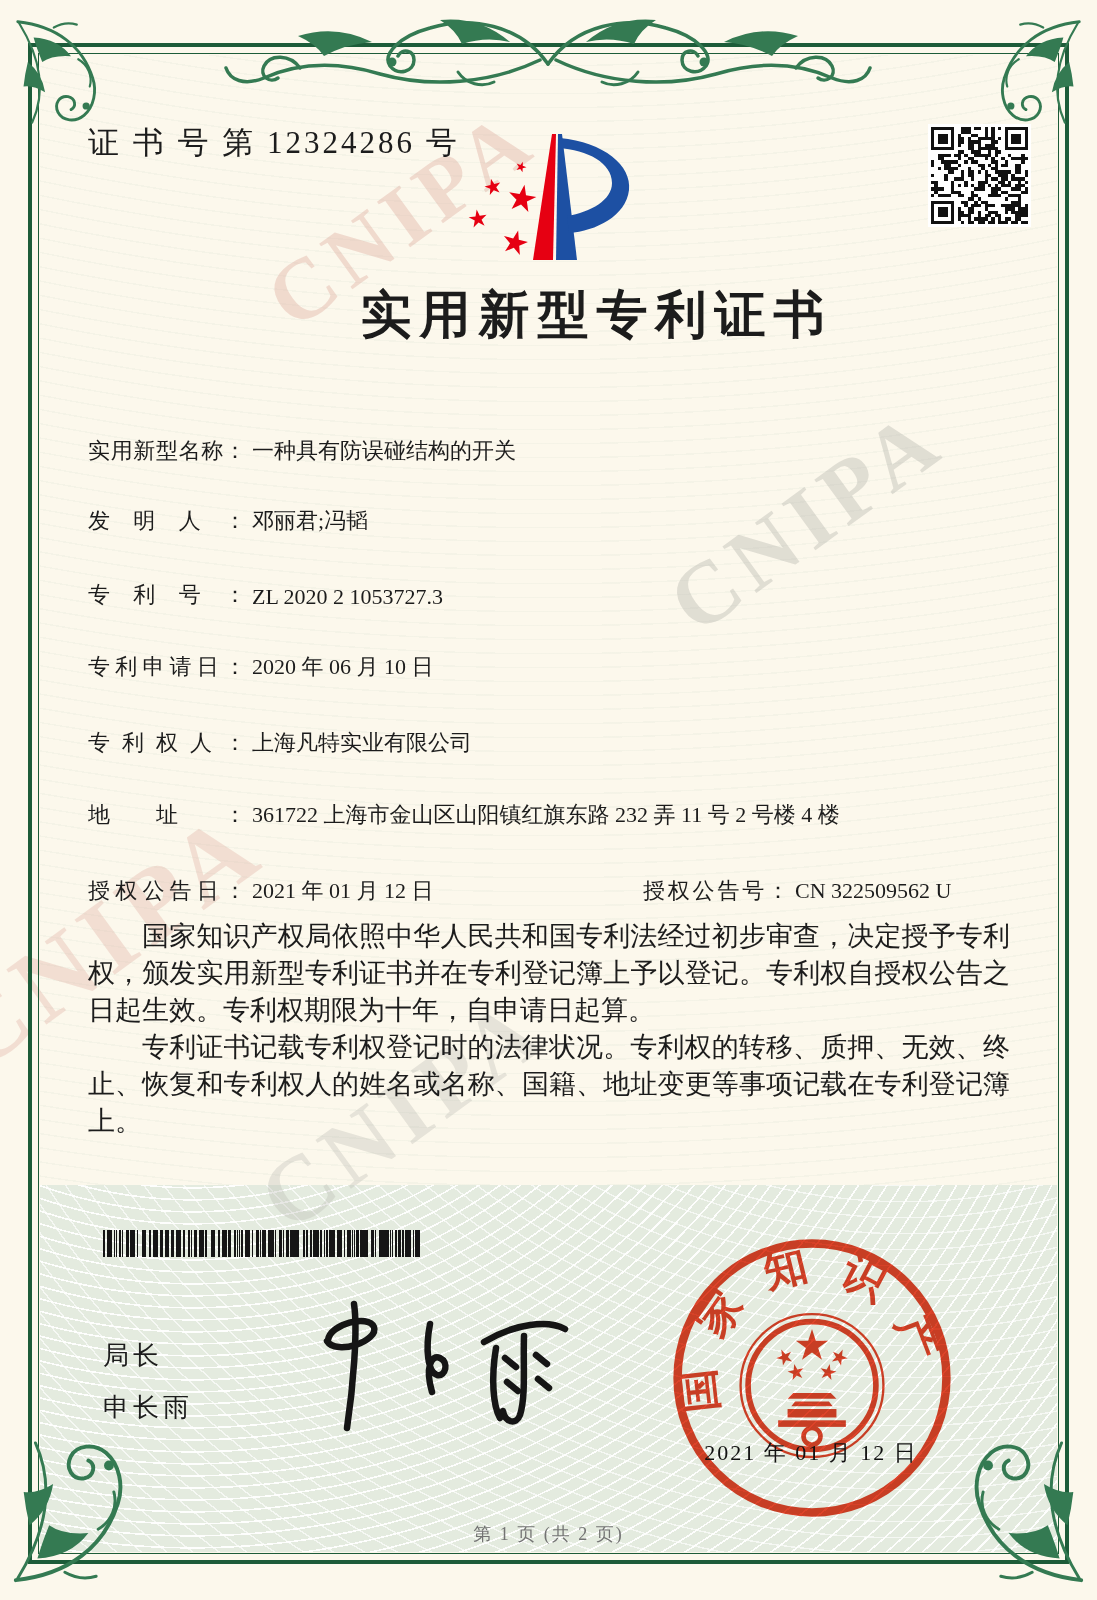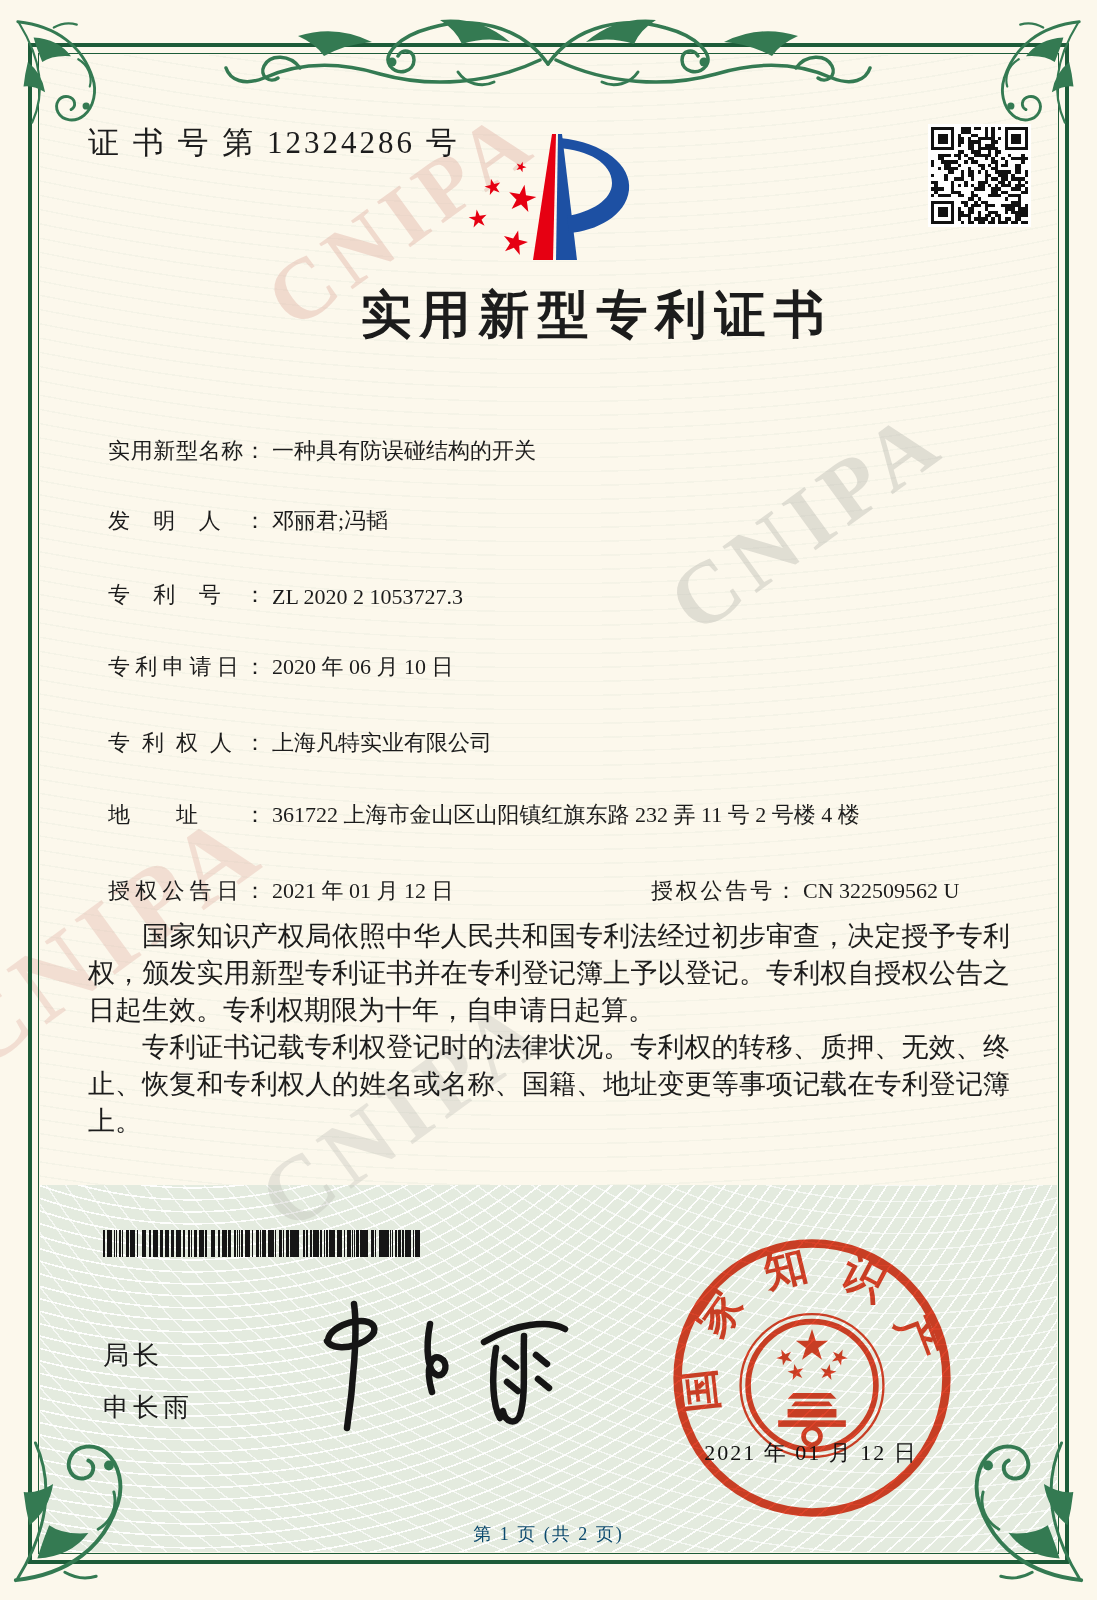--- a/index.html
+++ b/index.html
@@ -34,44 +34,44 @@
   .orn{position:absolute; left:0; top:0; pointer-events:none;}
   
   .cert-no{position:absolute; left:88px; top:122px; font-size:31px; letter-spacing:3px;}
   .logo{position:absolute; left:436px; top:110px; width:200px; height:158px;}
   .qr{position:absolute; left:928px; top:124px; width:97px; height:97px; background:#fff; padding:3px;}
   .qr svg{width:100%; height:100%; shape-rendering:crispEdges;}
   .title{position:absolute; left:0; top:281px; width:100%; text-align:center;
     font-size:51px; font-weight:bold; letter-spacing:8px;padding-left:48px;}
   
   .field{position:absolute; left:88px; font-size:22px; white-space:nowrap;}
-  .fl{display:inline-block; width:158px; text-align:justify; text-align-last:justify; vertical-align:bottom;margin-left:20px;}
+  .fl{display:inline-block; width:158px; text-align:justify; text-align-last:justify; vertical-align:bottom;}
   .fv{margin-left:6px;}
   .f1{top:436px}.f2{top:506px}.f3{top:580px}.f4{top:652px}.f5{top:728px}.f6{top:800px}.f7{top:876px}
   .field-right{position:absolute; left:555px; top:0; white-space:nowrap;}
-  .flr{display:inline-block; width:146px; text-align:justify; text-align-last:justify;margin-left:8px;}
+  .flr{display:inline-block; width:146px; text-align:justify; text-align-last:justify;}
   
   .body-text{position:absolute; left:88px; top:918px; width:922px;
     font-size:27px; line-height:37px; text-align:justify;}
   .body-text p{margin:0; text-indent:2em;}
   
   .barcode{position:absolute; left:103px; top:1230px; width:318px; height:27px;
     background-image:
       repeating-linear-gradient(90deg,#151515 0 2px,rgba(0,0,0,0) 2px 4px,#151515 4px 9px,rgba(0,0,0,0) 9px 11px,#151515 11px 12px,rgba(0,0,0,0) 12px 16px,#151515 16px 18px,rgba(0,0,0,0) 18px 19px,#151515 19px 20px,rgba(0,0,0,0) 20px 23px),
       repeating-linear-gradient(90deg,#151515 0 1px,rgba(0,0,0,0) 1px 6px,#151515 6px 9px,rgba(0,0,0,0) 9px 13px,#151515 13px 14px,rgba(0,0,0,0) 14px 17px);
   }
   .official{position:absolute; left:103px; font-size:26px; letter-spacing:4px;}
   .o1{top:1338px}.o2{top:1390px}
   .sig{position:absolute; left:278px; top:1296px; width:310px; height:150px;}
   .seal{position:absolute; left:671px; top:1237px; width:282px; height:282px;
     opacity:.93; mix-blend-mode:multiply;}
   .seal-date{position:absolute; left:668px; top:1438px; width:286px; text-align:center;
     font-size:22px; letter-spacing:2px; color:#111; z-index:5;}
   .footer{position:absolute; left:0; top:1522px; width:100%; text-align:center;
-    font-size:18px; color:#0c4a6e; letter-spacing:2px;}
+    font-size:18px; color:#737373; letter-spacing:2px;}
 </style>
 </head>
 <body>
 
 <div class="page">
 
   <div class="band"></div>
   <div class="texture"></div>
 
   <div class="wm wm1">CNIPA</div>

